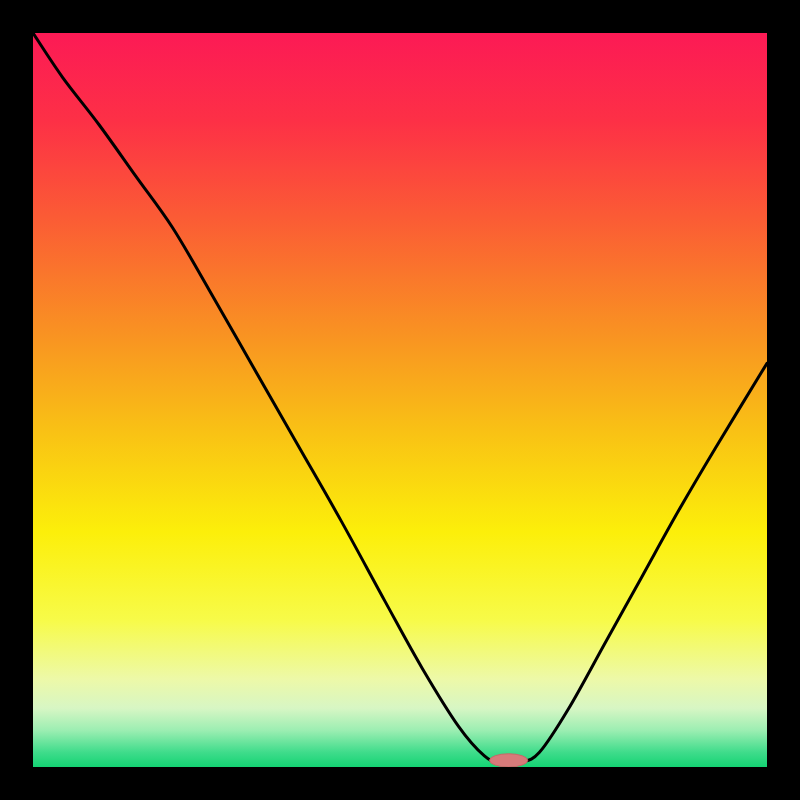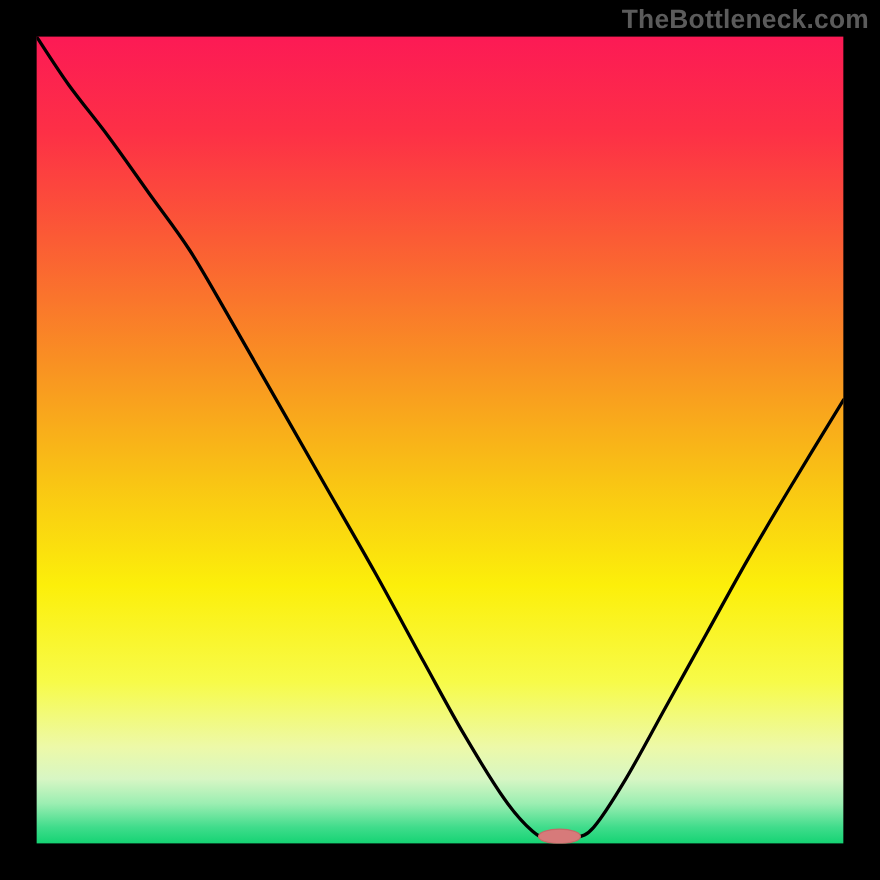--- a/index.html
+++ b/index.html
@@ -35,21 +35,20 @@
     font-weight: 600;
     color: #5b5b5b;
     letter-spacing: 0.2px;
   }
 </style>
 </head>
 <body>
 
 <div class="frame">
 
-  <div class="watermark">TheBottleneck.com</div>
 
   <div class="plot">
     <svg width="734" height="734" viewBox="0 0 734 734" preserveAspectRatio="none">
       <defs>
         <linearGradient id="bg-grad" x1="0" y1="0" x2="0" y2="1">
             <stop offset="0%" stop-color="#fc1a55"></stop>
             <stop offset="12%" stop-color="#fd3046"></stop>
             <stop offset="25%" stop-color="#fb5b35"></stop>
             <stop offset="40%" stop-color="#f98f23"></stop>
             <stop offset="55%" stop-color="#f9c414"></stop>

